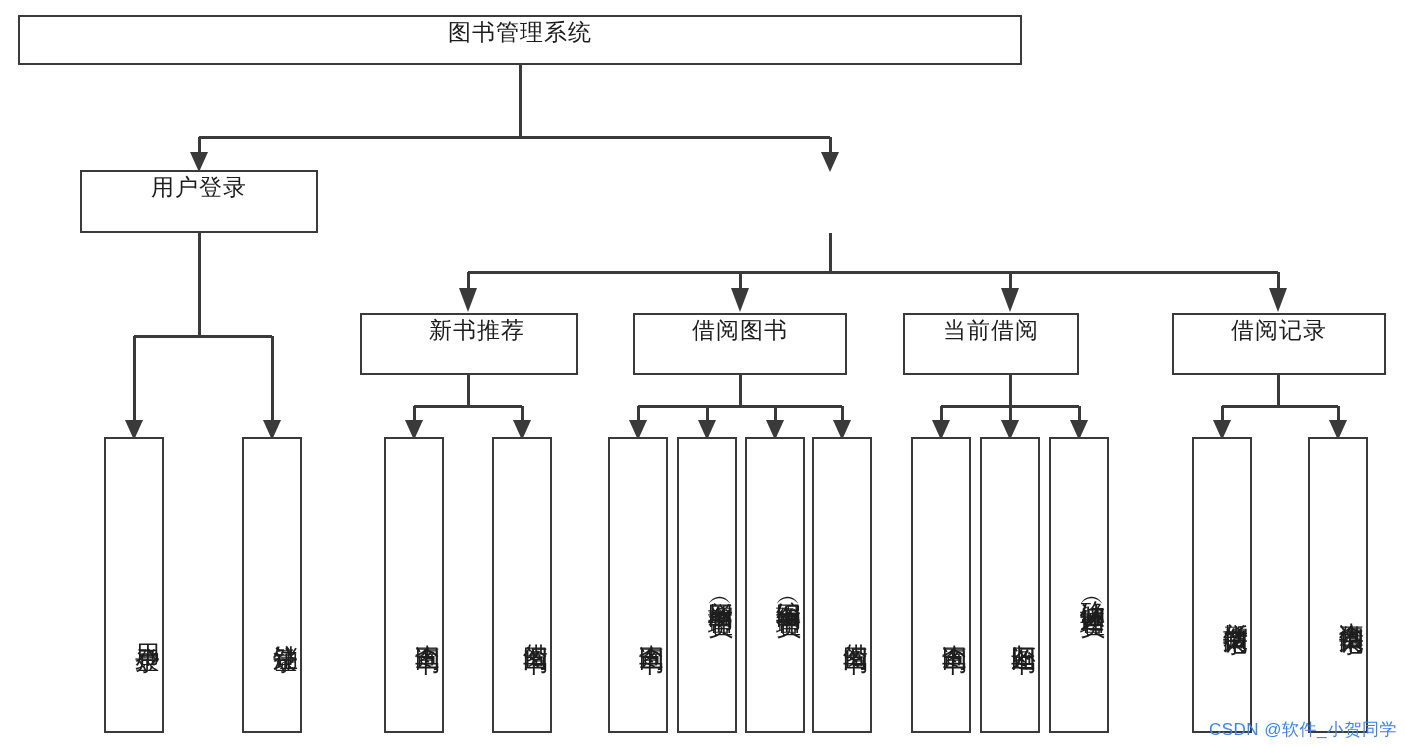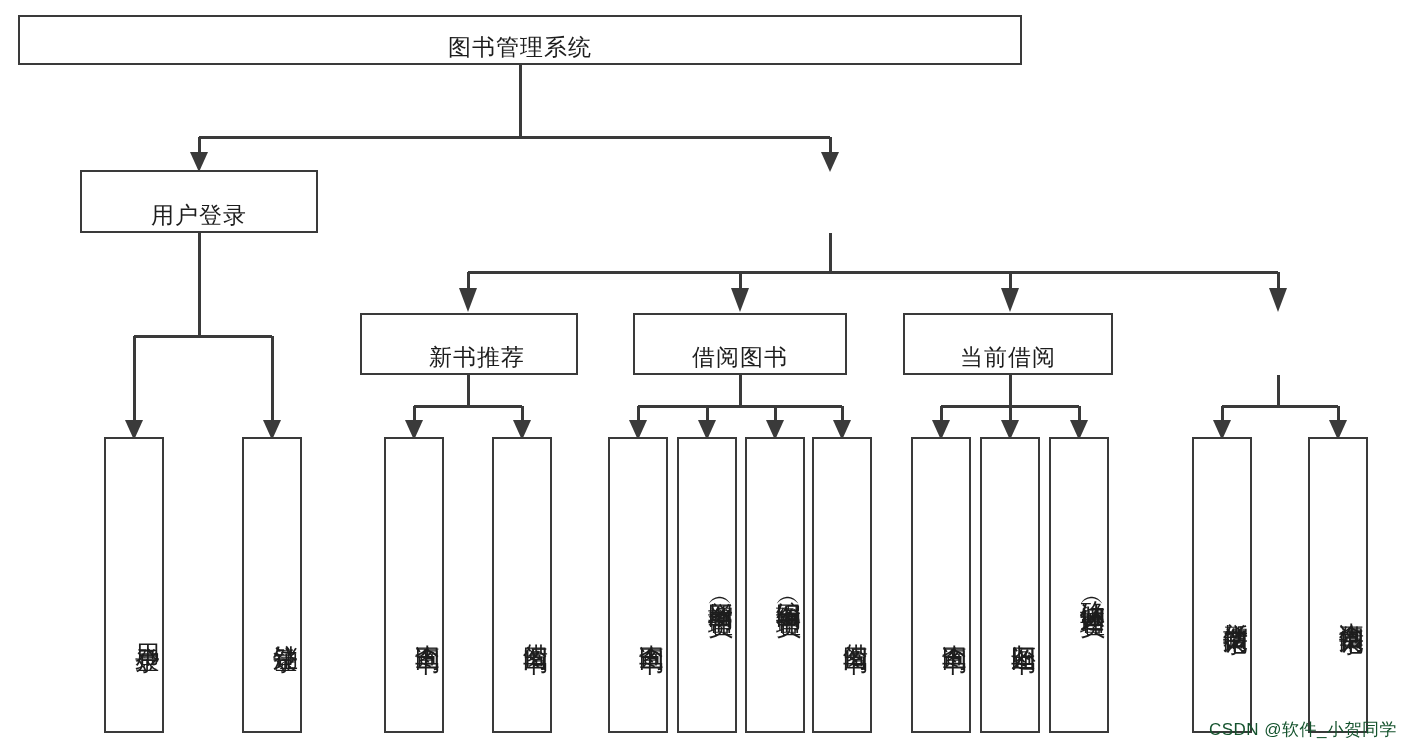--- a/index.html
+++ b/index.html
@@ -24,21 +24,21 @@
     width: 1405px;
     height: 747px;
     pointer-events: none;
   }
   .node {
     position: absolute;
     box-sizing: border-box;
     border: 2px solid #3a3a3a;
     background: #ffffff;
     display: flex;
-    align-items: flex-end;
+    align-items: flex-start;
     justify-content: center;
     color: #1d1d1d;
     z-index: 2;
   }
   .node.horiz {
     font-size: 23px;
     letter-spacing: 1px;
   }
   .node.vert {
     writing-mode: vertical-rl;
@@ -51,21 +51,21 @@
     justify-content: center;
   }
   .node.vert.topalign {
     padding-top: 10px;
   }
   .watermark {
     position: absolute;
     right: 8px;
     bottom: 6px;
     font-size: 17px;
-    color: #14532d;
+    color: #3b82f6;
     white-space: nowrap;
     z-index: 5;
     letter-spacing: 0.5px;
   }
 </style>
 </head>
 <body>
 
 <div id="canvas">
 
@@ -150,22 +150,25 @@
   <div class="node horiz" style="left:80px; top:170px; width:238px; height:63px;">
     <span>用户登录</span>
   </div>
 
   <div class="node horiz" style="left:360px; top:313px; width:218px; height:62px;padding-left:16px;">
     <span>新书推荐</span>
   </div>
   <div class="node horiz" style="left:633px; top:313px; width:214px; height:62px;">
     <span>借阅图书</span>
   </div>
-  <div class="node horiz" style="left:903px; top:313px; width:210px; height:62px;">
+  <div class="node horiz" style="left:903px; top:313px; width:176px; height:62px;">
     <span>当前借阅</span>
+  </div>
+  <div class="node horiz" style="left:1172px; top:313px; width:214px; height:62px;">
+    <span>借阅记录</span>
   </div>
 
   <div class="node vert" style="left:104px; top:437px; width:60px; height:296px; padding-top:86px;">
     <span>用户登录</span>
   </div>
   <div class="node vert" style="left:242px; top:437px; width:60px; height:296px; padding-top:86px;">
     <span>注销登录</span>
   </div>
 
   <div class="node vert" style="left:384px; top:437px; width:60px; height:296px; padding-top:86px;">

